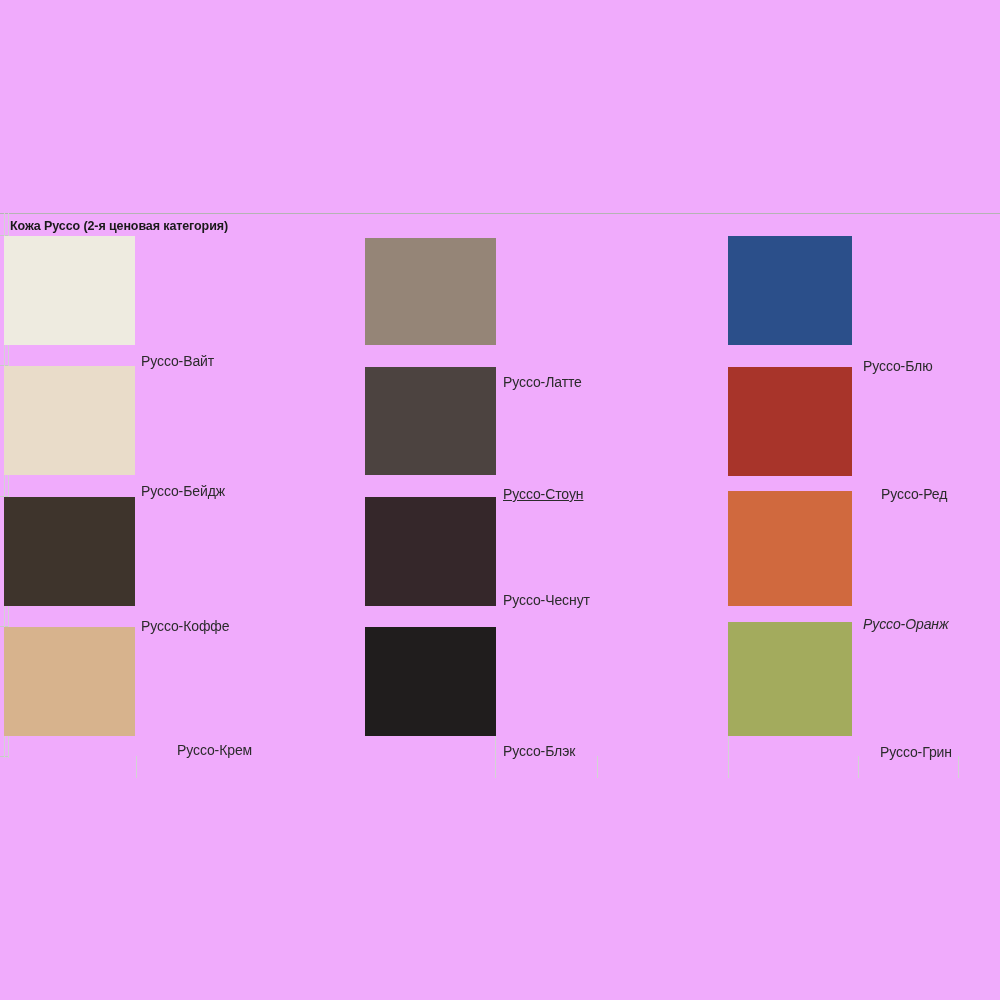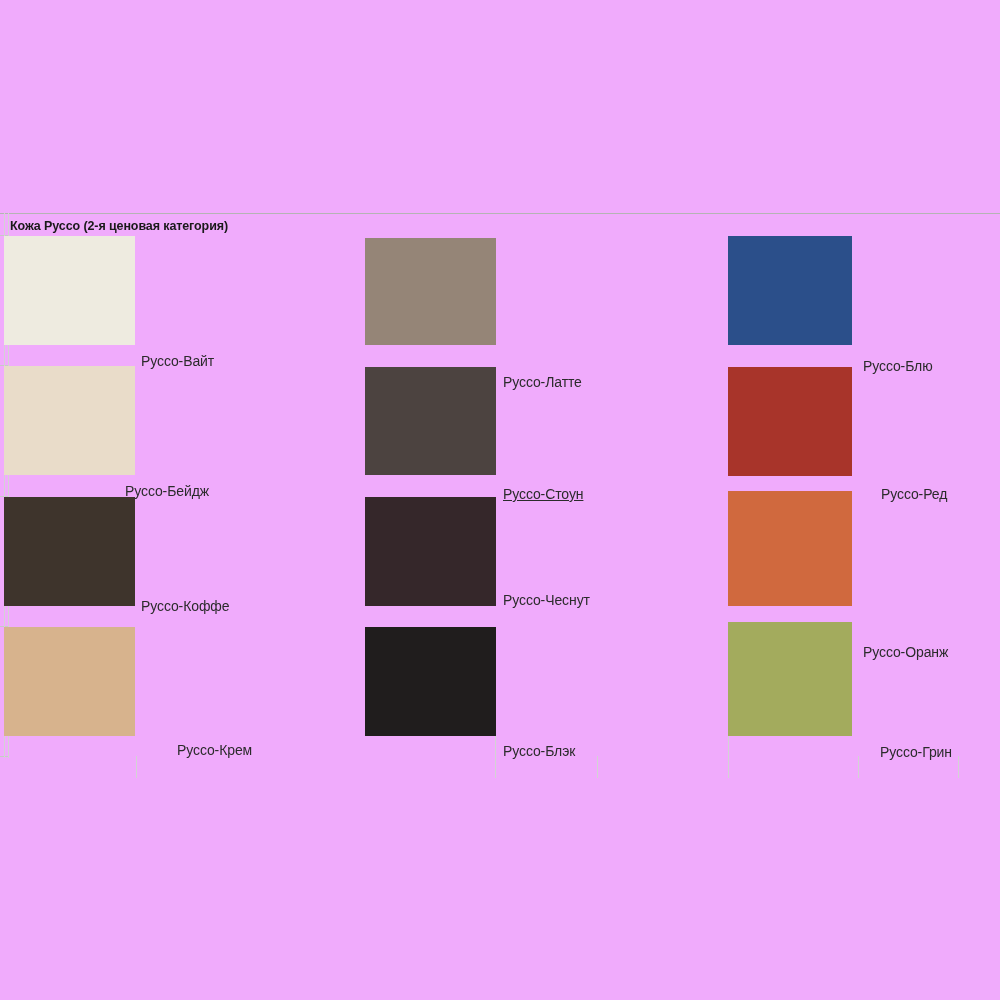--- a/index.html
+++ b/index.html
@@ -76,36 +76,36 @@
       <div class="vline" style="left: 858px; top: 756px; height: 22px;"></div>
       <div class="vline" style="left: 958px; top: 756px; height: 22px;"></div>
     </div>
 
   <div class="section-title" style="left: 10px; top: 219px;">Кожа Руссо (2-я ценовая категория)</div>
 
   <div id="swatch-grid">
       <div class="swatch" title="Руссо-Вайт" style="position: absolute; left: 4px; top: 236px; width: 131px; height: 109px; background: rgb(238, 235, 224);"></div>
       <div class="swatch-label" style="left: 141px; top: 353px;">Руссо-Вайт</div>
       <div class="swatch" title="Руссо-Бейдж" style="position: absolute; left: 4px; top: 366px; width: 131px; height: 109px; background: rgb(233, 220, 201);"></div>
-      <div class="swatch-label" style="left: 125px; top: 483px;">Руссо-Бейдж</div>
+      <div class="swatch-label" style="left: 141px; top: 483px;">Руссо-Бейдж</div>
       <div class="swatch" title="Руссо-Коффе" style="position: absolute; left: 4px; top: 497px; width: 131px; height: 109px; background: rgb(62, 52, 44);"></div>
-      <div class="swatch-label" style="left: 141px; top: 598px;">Руссо-Коффе</div>
+      <div class="swatch-label" style="left: 141px; top: 618px;">Руссо-Коффе</div>
       <div class="swatch" title="Руссо-Крем" style="position: absolute; left: 4px; top: 627px; width: 131px; height: 109px; background: rgb(215, 179, 141);"></div>
       <div class="swatch-label" style="left: 141px; top: 742px; margin-left: 36px;">Руссо-Крем</div>
       <div class="swatch" title="Руссо-Латте" style="position: absolute; left: 365px; top: 238px; width: 131px; height: 107px; background: rgb(149, 133, 119);"></div>
       <div class="swatch-label" style="left: 503px; top: 357px; margin-top: 17px;">Руссо-Латте</div>
       <div class="swatch" title="Руссо-Стоун" style="position: absolute; left: 365px; top: 367px; width: 131px; height: 108px; background: rgb(76, 67, 64);"></div>
       <div class="swatch-label" style="left: 503px; top: 486px; text-decoration: underline;">Руссо-Стоун</div>
       <div class="swatch" title="Руссо-Чеснут" style="position: absolute; left: 365px; top: 497px; width: 131px; height: 109px; background: rgb(53, 39, 42);"></div>
       <div class="swatch-label" style="left: 503px; top: 592px;">Руссо-Чеснут</div>
       <div class="swatch" title="Руссо-Блэк" style="position: absolute; left: 365px; top: 627px; width: 131px; height: 109px; background: rgb(32, 29, 29);"></div>
       <div class="swatch-label" style="left: 503px; top: 743px; text-align: center;">Руссо-Блэк</div>
       <div class="swatch" title="Руссо-Блю" style="position: absolute; left: 728px; top: 236px; width: 124px; height: 109px; background: rgb(43, 79, 138);"></div>
       <div class="swatch-label" style="left: 863px; top: 358px;">Руссо-Блю</div>
       <div class="swatch" title="Руссо-Ред" style="position: absolute; left: 728px; top: 367px; width: 124px; height: 109px; background: rgb(168, 52, 42);"></div>
       <div class="swatch-label" style="left: 881px; top: 486px;">Руссо-Ред</div>
       <div class="swatch" title="Руссо-Оранж" style="position: absolute; left: 728px; top: 491px; width: 124px; height: 115px; background: rgb(208, 105, 62);"></div>
-      <div class="swatch-label" style="left: 863px; top: 644px;">Руссо-Оранж</div>
+      <div class="swatch-label" style="left: 863px; top: 616px; font-style: italic;">Руссо-Оранж</div>
       <div class="swatch" title="Руссо-Грин" style="position: absolute; left: 728px; top: 622px; width: 124px; height: 114px; background: rgb(163, 171, 93);"></div>
       <div class="swatch-label" style="left: 880px; top: 744px;">Руссо-Грин</div>
     </div>
 
 </div>
 
 </body></html>

